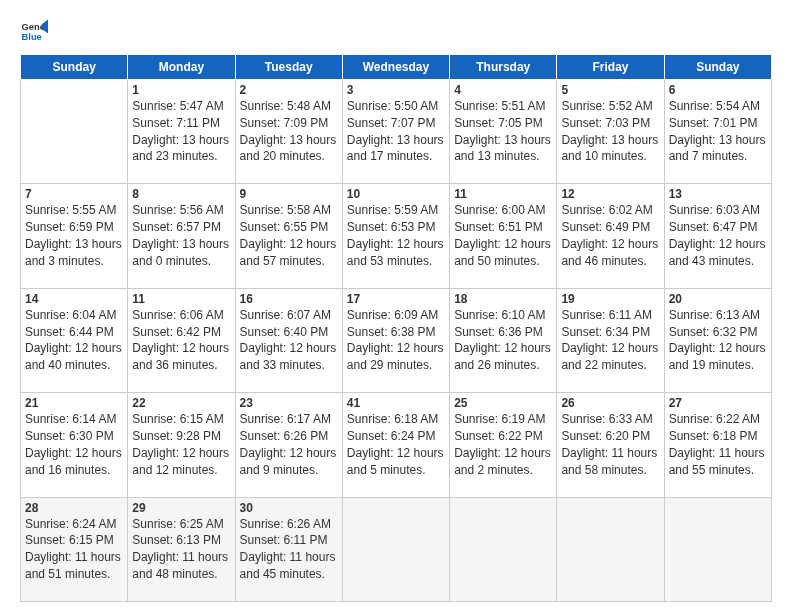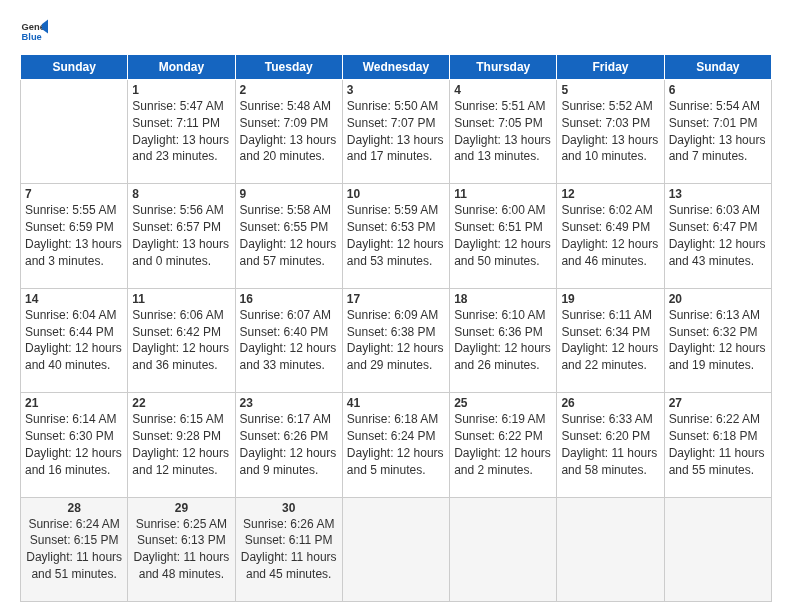--- a/index.html
+++ b/index.html
@@ -63,21 +63,20 @@
       border: 1px solid #ccc;
       vertical-align: top;
       padding: 3px 4px;
       font-size: 9.5px;
       color: #333;
       width: calc(100% / 7);
       height: 82px;
     }
     .calendar-table tbody tr:last-child td {
       background-color: #f5f5f5;
-      text-align: center;
     }
     .day-number {
       font-size: 12px;
       font-weight: bold;
       display: block;
       margin-bottom: 1px;
     }
     .day-info {
       font-size: 12px;
       line-height: 1.4;

